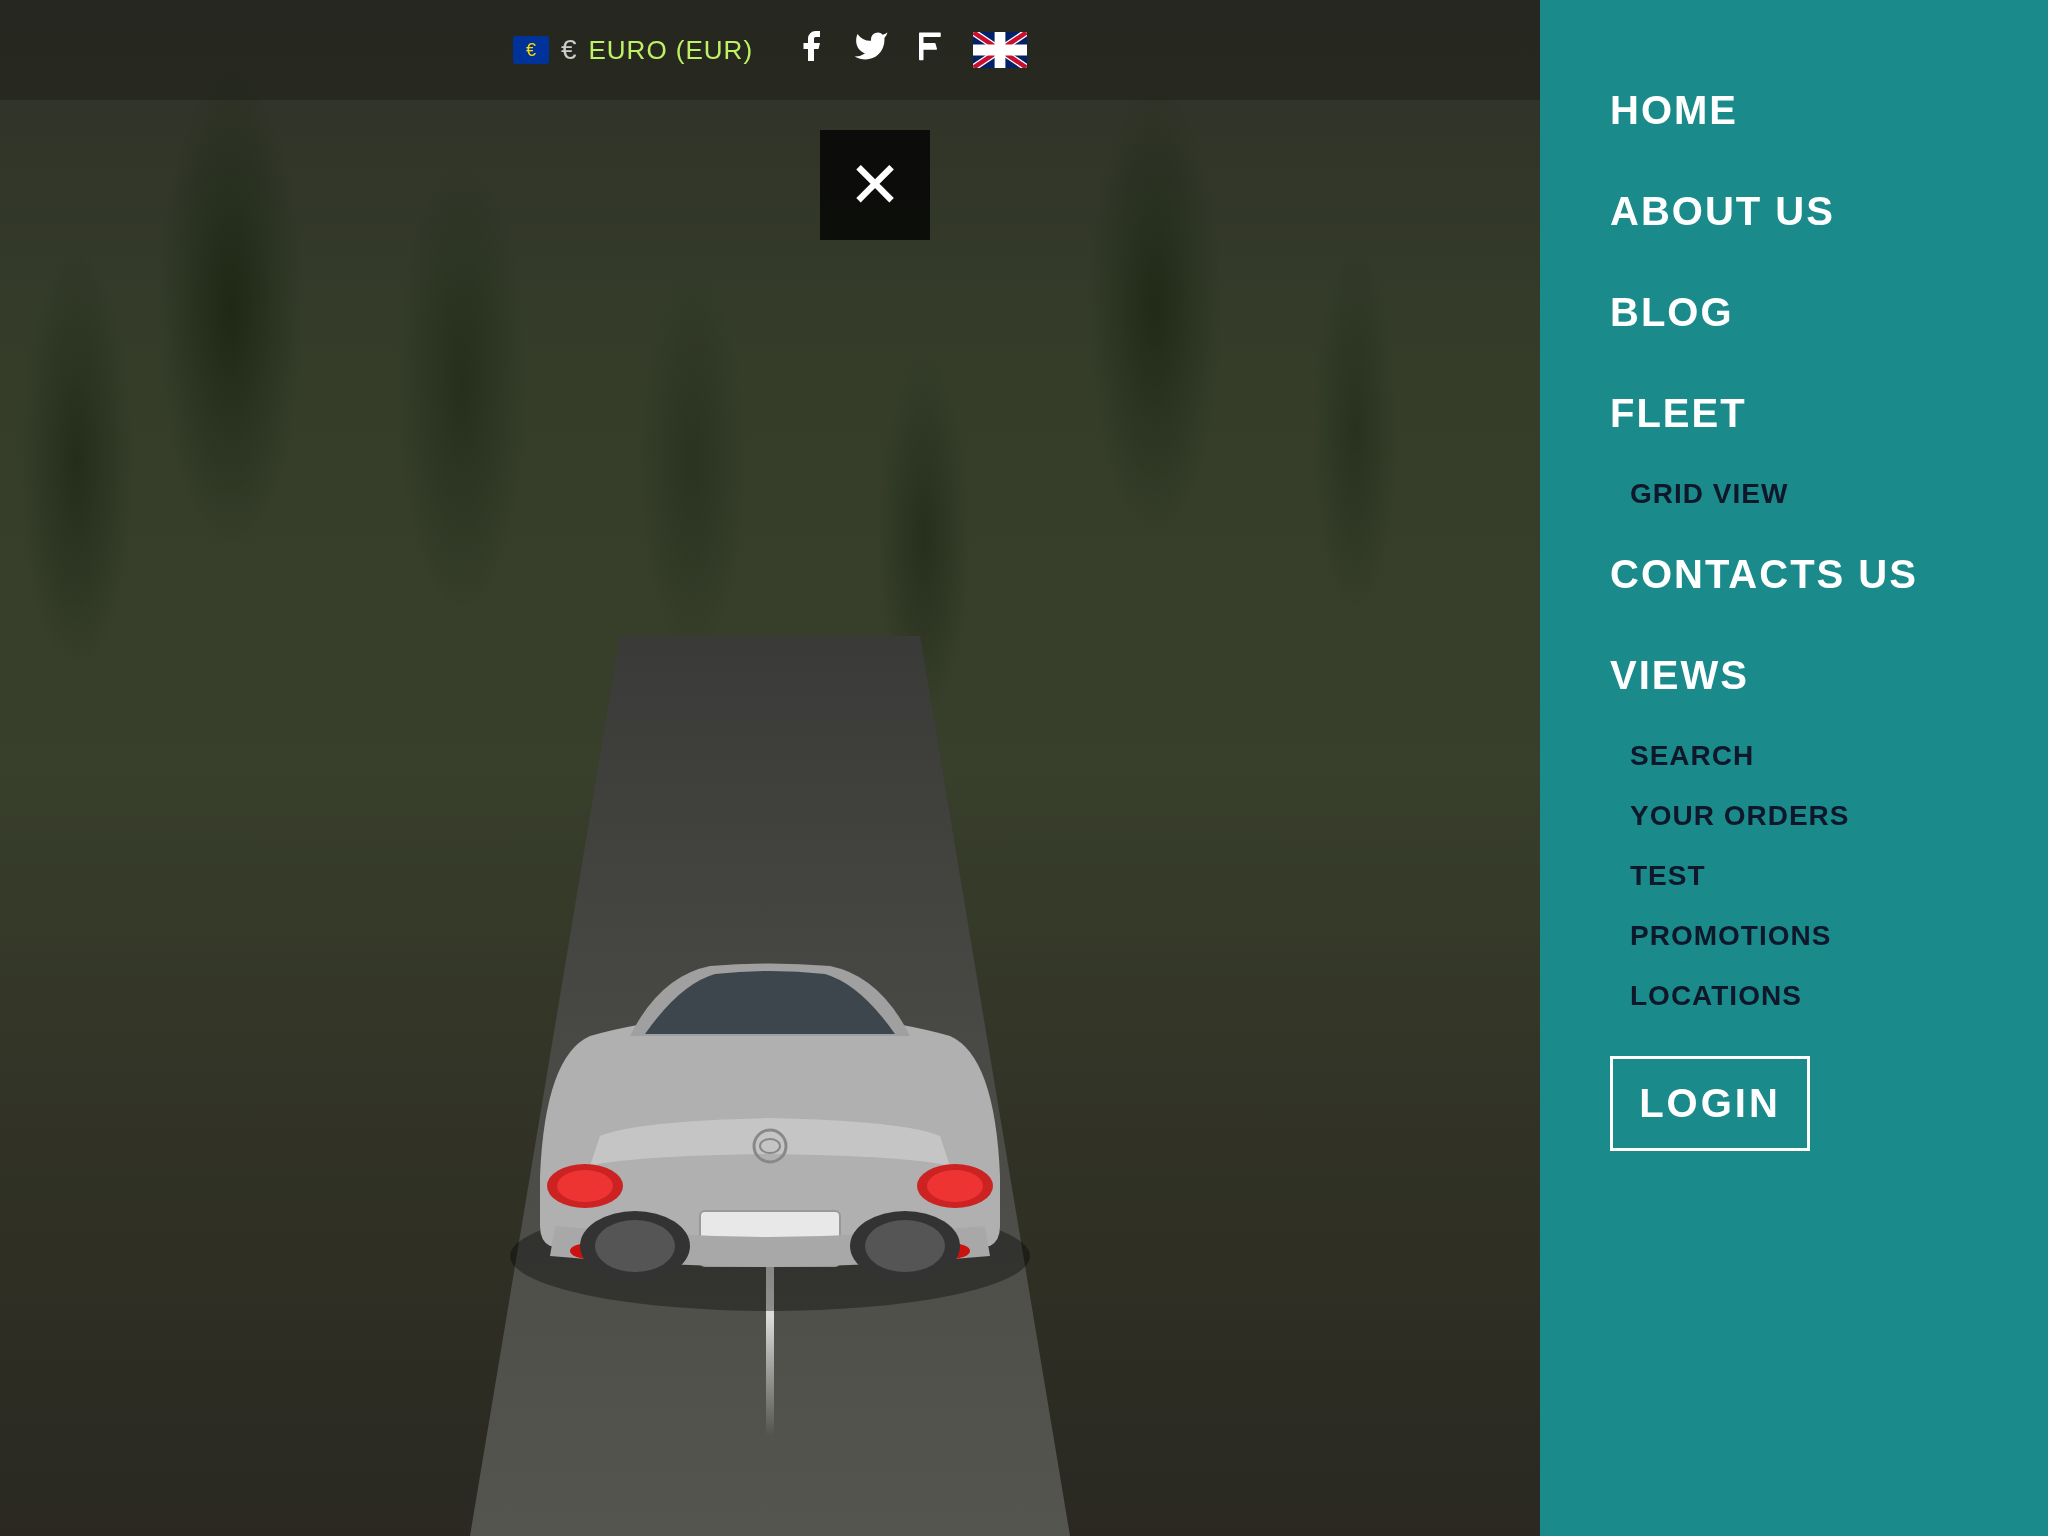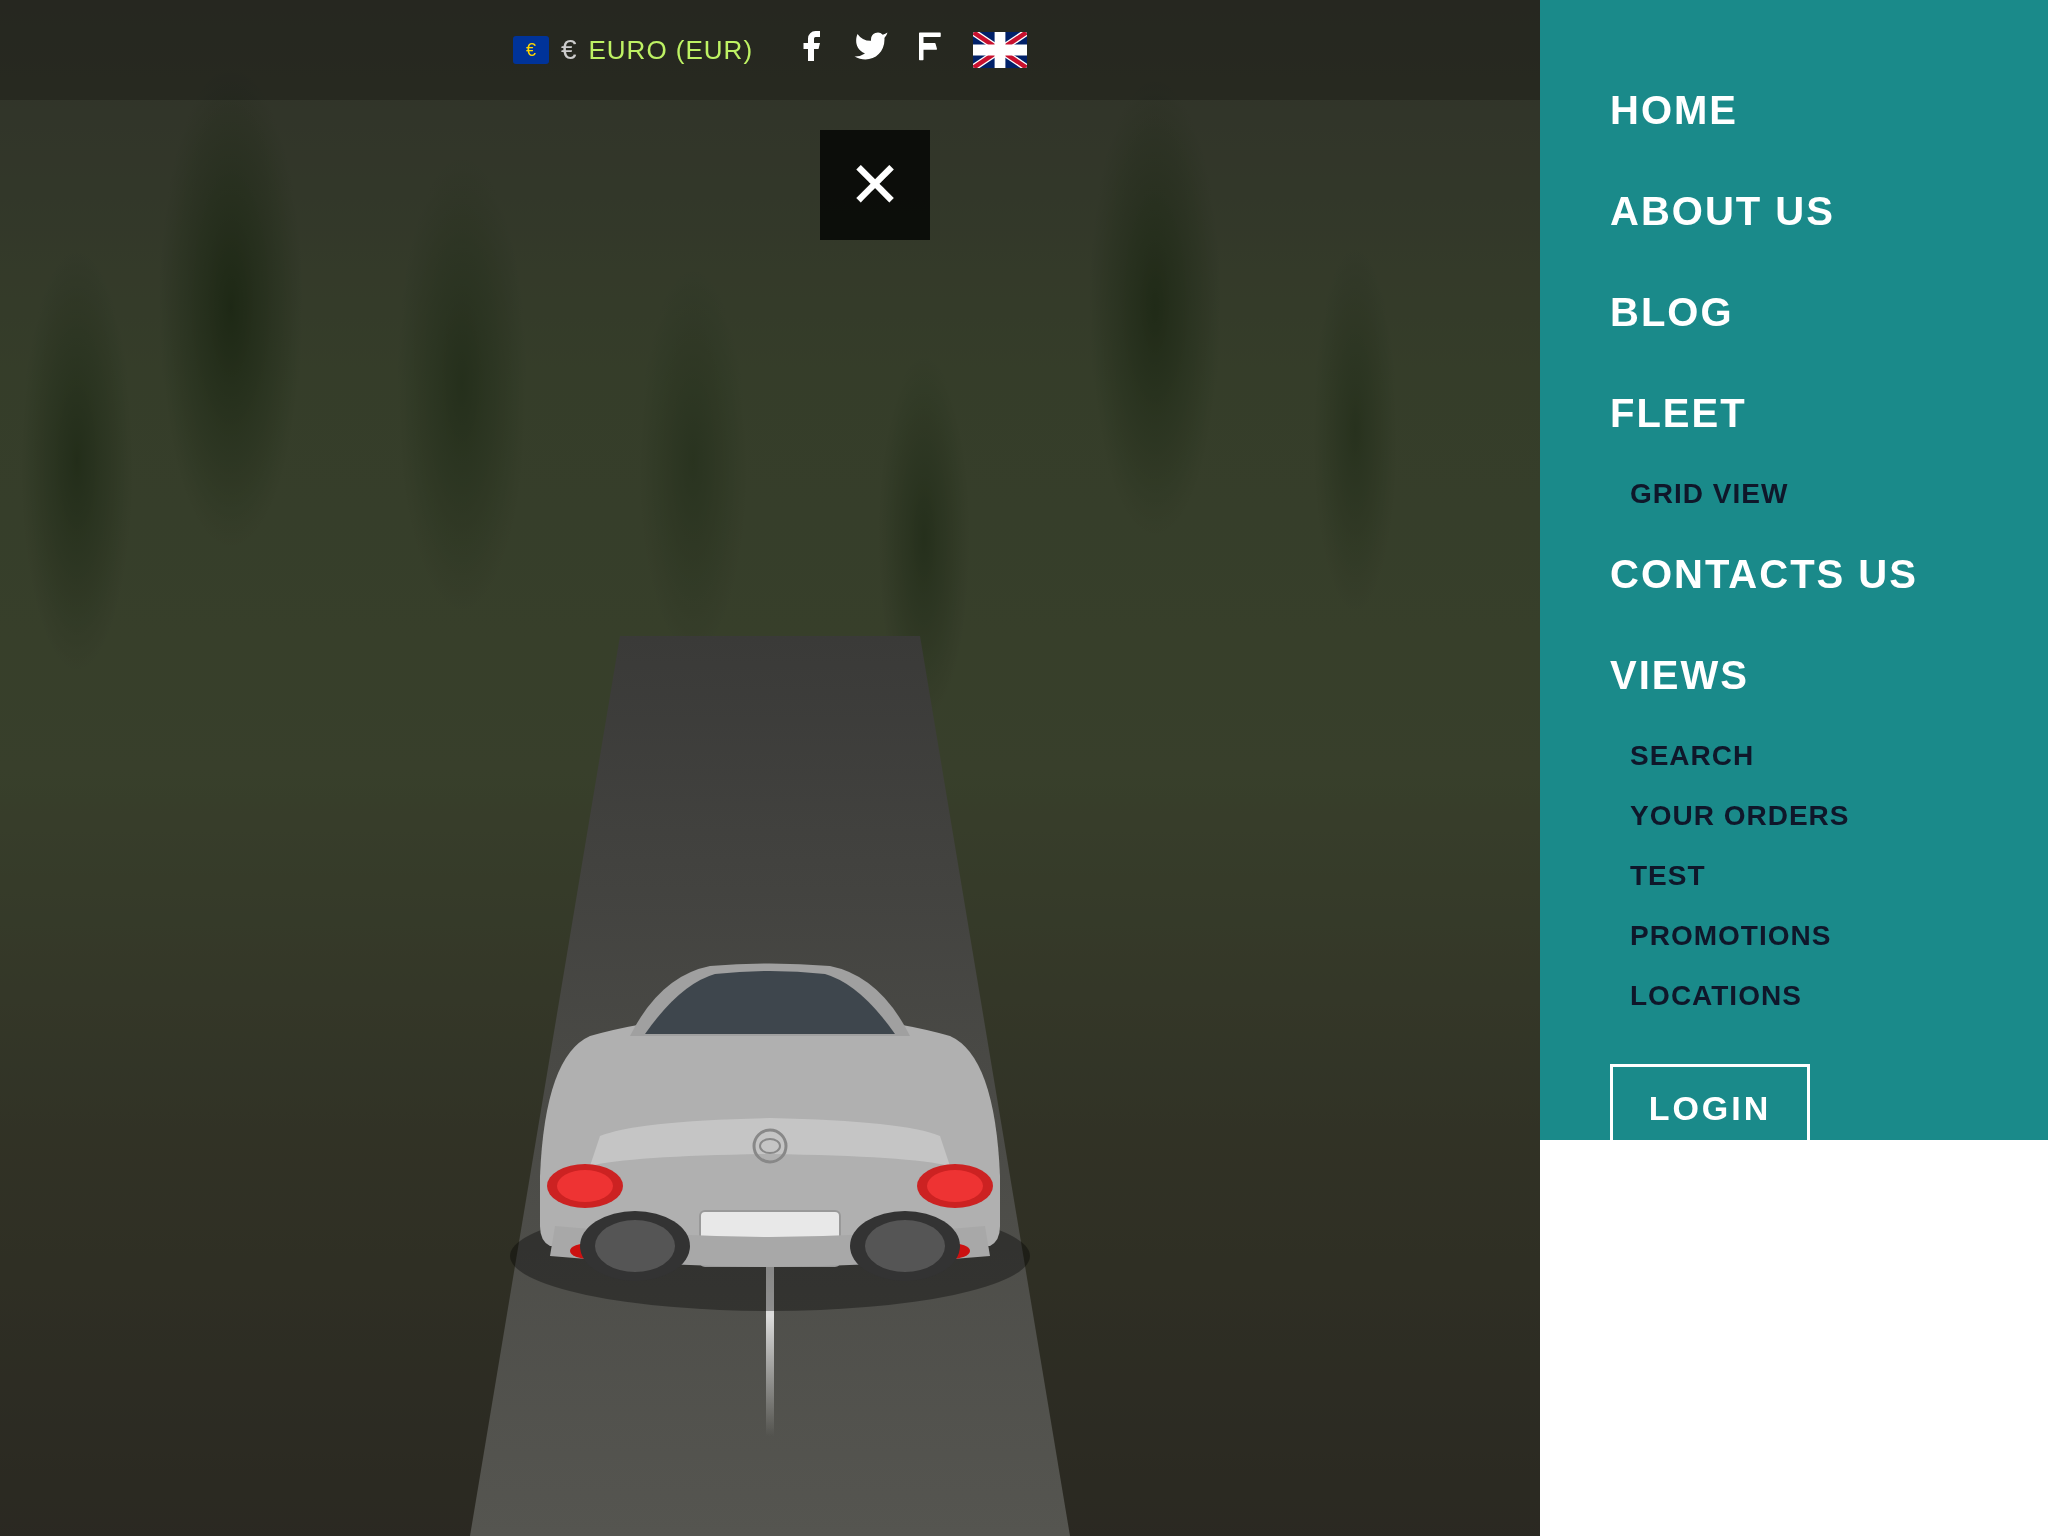--- a/index.html
+++ b/index.html
@@ -176,21 +176,21 @@
     .close-btn span {
       color: white;
       font-size: 64px;
       font-weight: 300;
       line-height: 1;
     }
     
     .nav-panel {
       flex: 0 0 508px;
       width: 508px;
-      height: 1140px;
+      height: 1536px;
       background: #1a8a8a;
       padding: 60px 70px;
       display: flex;
       flex-direction: column;
       gap: 0;
     }
     .nav-item {
       color: white;
       font-size: 40px;
       font-weight: 700;
@@ -205,27 +205,27 @@
       font-weight: 600;
       letter-spacing: 1px;
       padding: 14px 0 14px 20px;
       cursor: pointer;
       text-transform: uppercase;
     }
     .login-btn {
       display: inline-block;
       border: 3px solid white;
       color: white;
-      font-size: 34px;
+      font-size: 40px;
       font-weight: 700;
       letter-spacing: 3px;
       padding: 22px 25px;
       cursor: pointer;
       text-transform: uppercase;
-      margin-top: 38px;
+      margin-top: 30px;
       text-align: center;
       width: 200px;
     }
     
     .overlay {
       position: absolute;
       inset: 0;
       background: rgba(30,30,25,0.45);
       pointer-events: none;
     }

